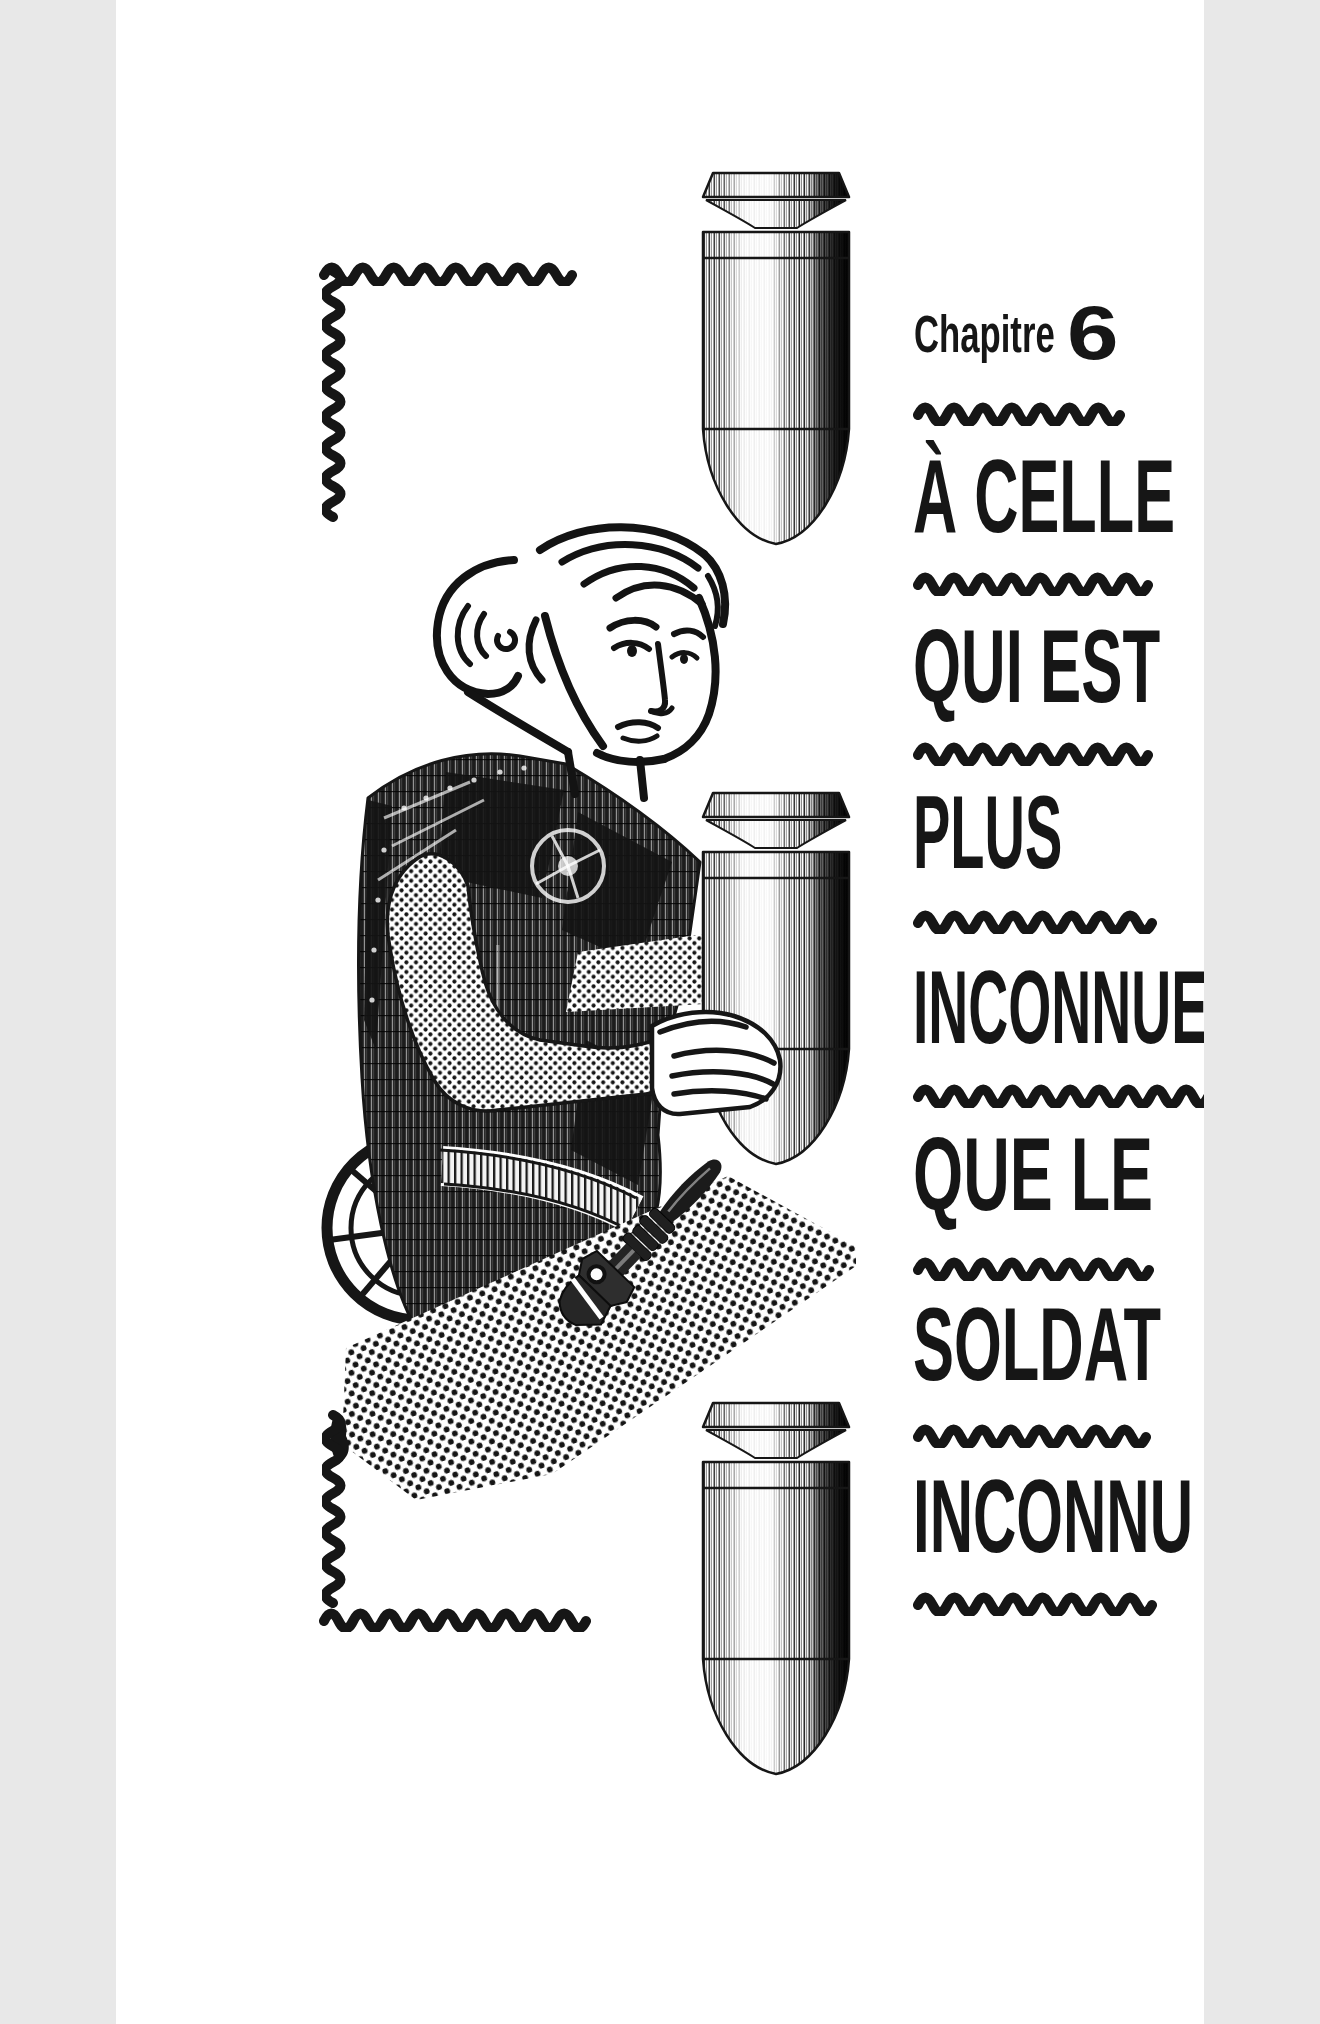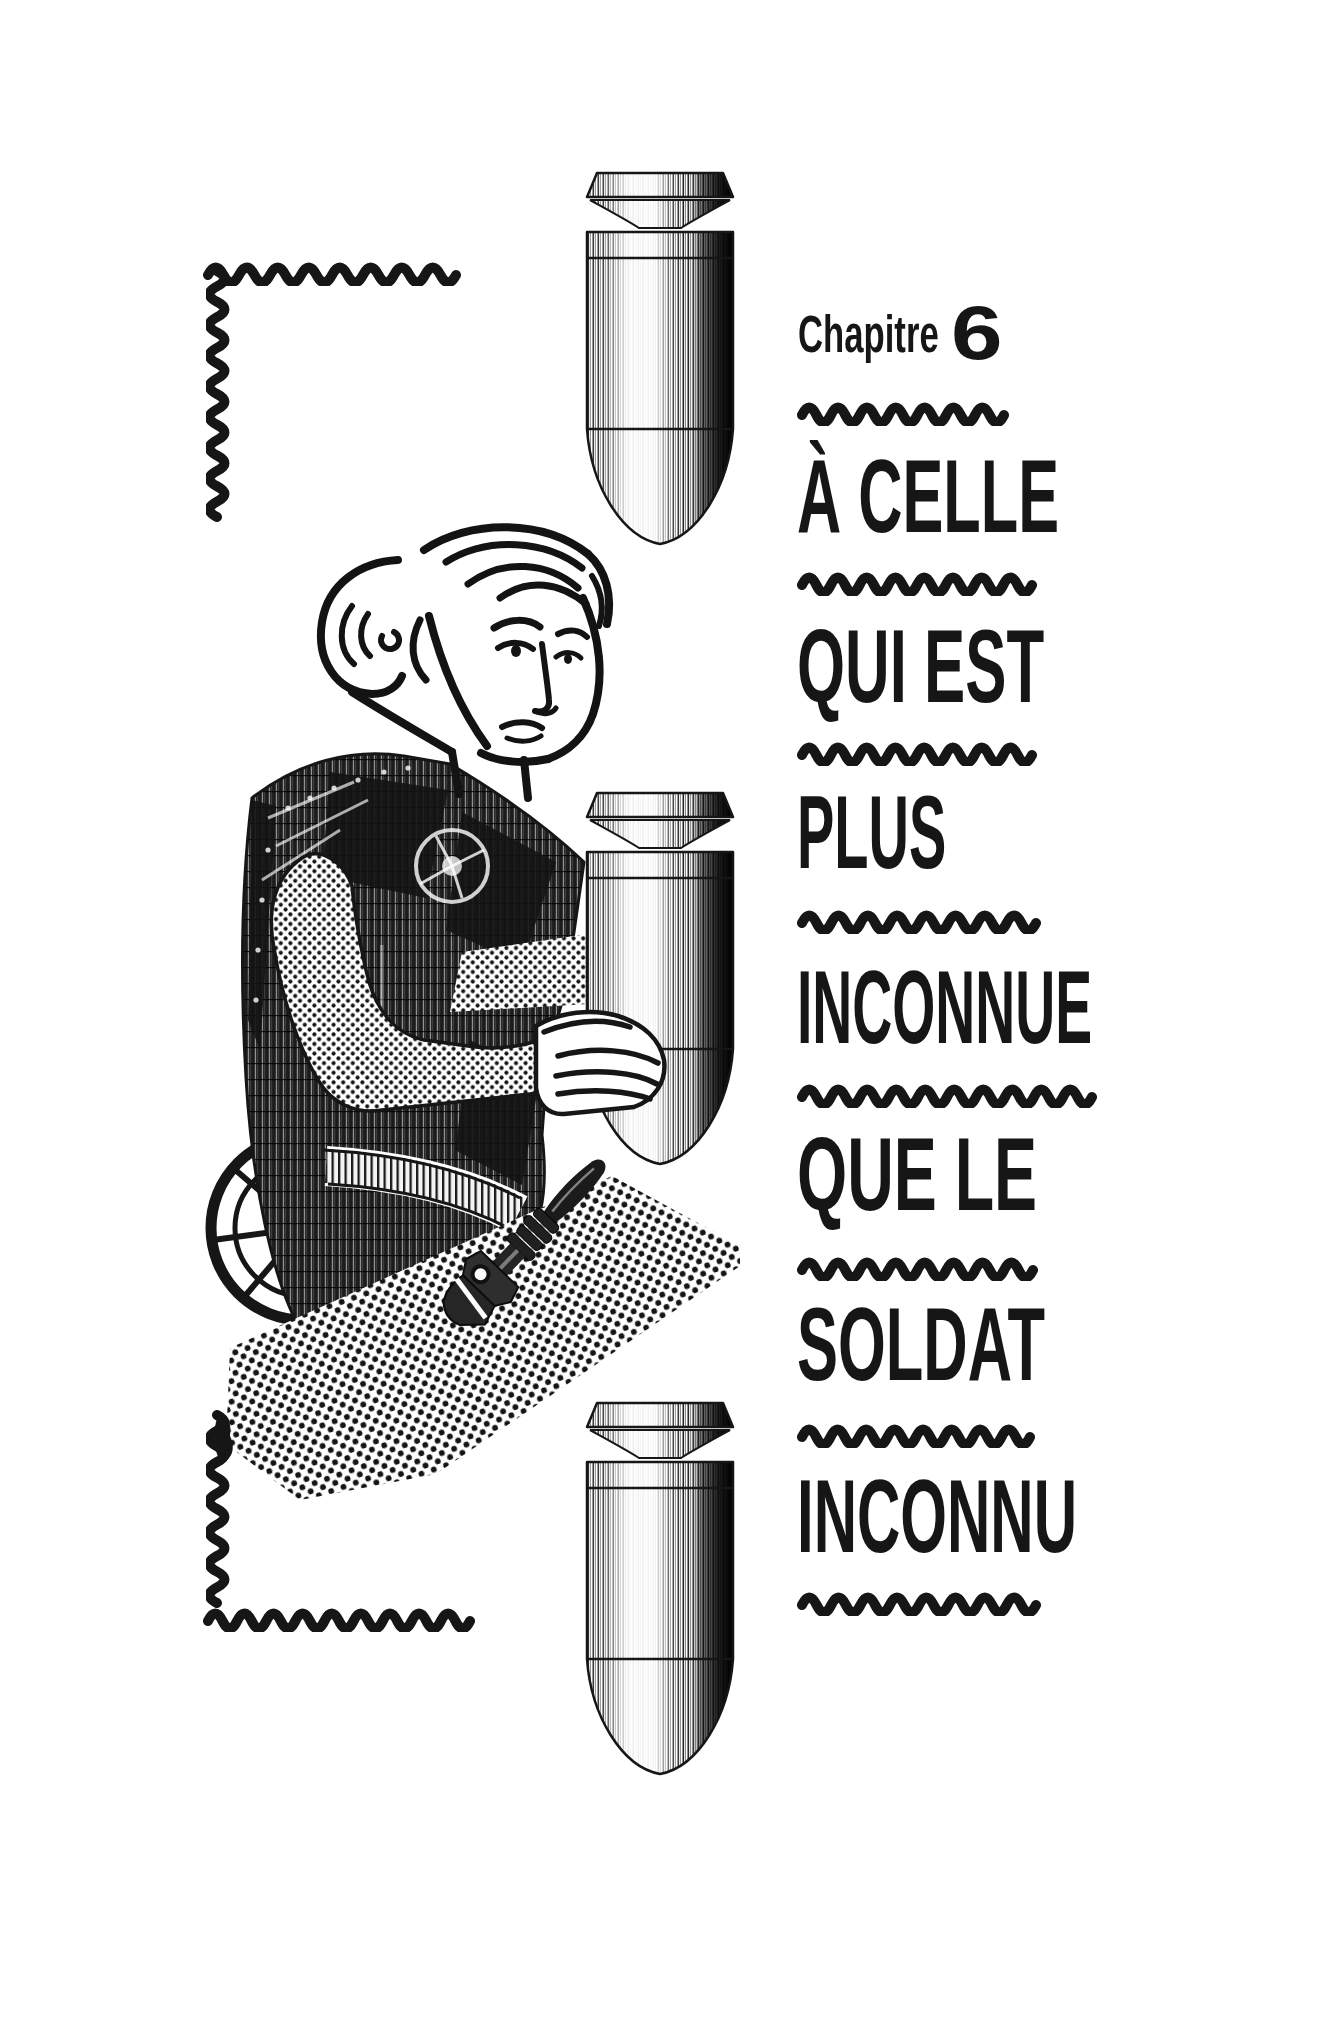--- a/index.html
+++ b/index.html
@@ -1,17 +1,17 @@
 <!DOCTYPE html>
 <html><head>
 <meta charset="utf-8">
 <style>
   html,body{margin:0;padding:0;background:#e8e8e8;}
   .page{
-    position:relative;width:1320px;height:2024px;margin:0 auto;
+    position:relative;width:1088px;height:2024px;margin:0 auto;
     background:#ffffff;overflow:hidden;color:#161616;
     font-family:"Liberation Sans",sans-serif;
   }
   .art{position:absolute;left:0;top:0;}
   .wavy{position:absolute;height:28px;color:#161616;}
   .wavy.vert{transform:rotate(90deg);transform-origin:0 0;}
   .chapter-label{
     position:absolute;left:798px;top:309px;font-size:51px;font-weight:bold;
     line-height:1;white-space:nowrap;transform:scaleX(0.68);transform-origin:0 0;
   }

